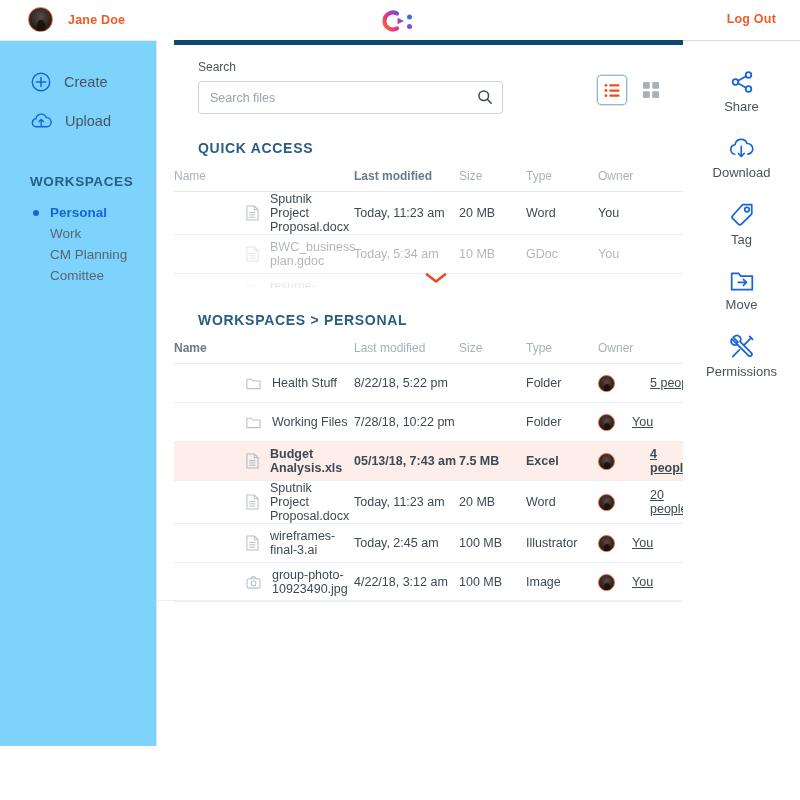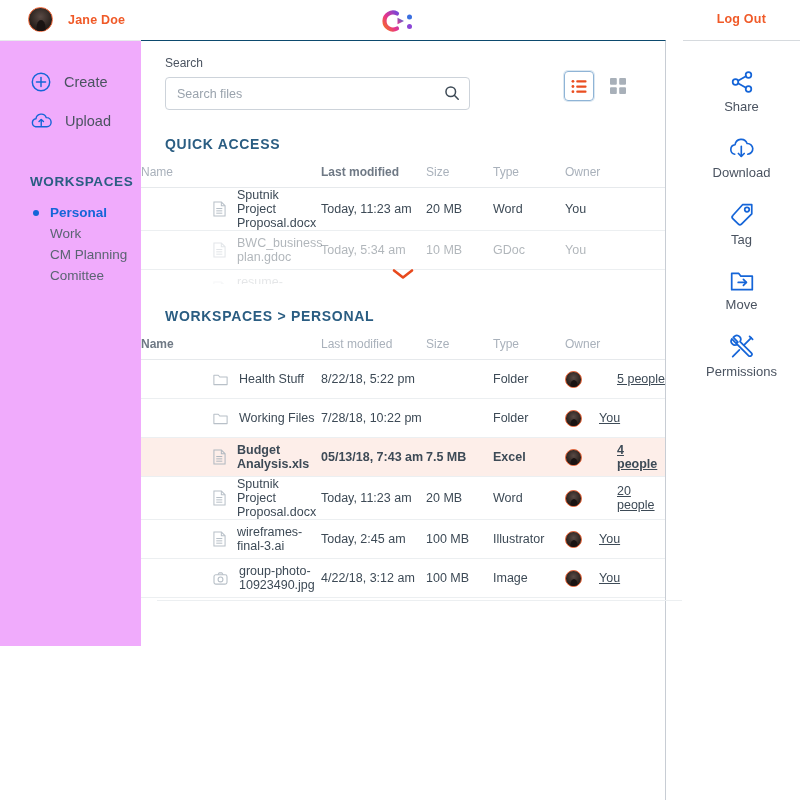--- a/index.html
+++ b/index.html
@@ -35,29 +35,29 @@
   }
   .user-name {
     color: #f05a28; font-size: 12.5px; font-weight: bold;
     letter-spacing: .2px;
   }
   .logo {
     position: absolute; left: 50%; top: 8px; transform: translateX(-50%);
     width: 40px; height: 26px;
   }
   .logout {
-    position: absolute; right: 34px; top: 12px;
+    position: absolute; right: 24px; top: 12px;
     color: #f05a28; font-size: 12.5px; font-weight: bold;
     letter-spacing: .2px; cursor: pointer; padding-left: 36px;
   }
 
   
   .sidebar {
-    position: absolute; left: 0; top: 40px; width: 157px; height: 606px;
-    background: #f0abfc; border-right: 1px solid #dfe3e8; border-top: 1px solid #e8eaed;
+    position: absolute; left: 0; top: 40px; width: 157px; height: 706px;
+    background: #7dd3fc; border-right: 1px solid #dfe3e8; border-top: 1px solid #e8eaed;
   }
   .side-action {
     display: flex; align-items: center; gap: 12px;
     margin-left: 30px; cursor: pointer;
   }
   .side-action .label { font-size: 14.5px; color: #4a5360; }
   #act-create { margin-top: 30px; }
   #act-upload { margin-top: 17px; }
 
   .ws-title {
@@ -73,24 +73,24 @@
   }
   .ws-item.active { color: #1565d8; font-weight: bold; }
   .ws-item.active::before {
     content: ""; position: absolute; left: -17px; top: 50%;
     transform: translateY(-50%);
     width: 6px; height: 6px; border-radius: 50%; background: #1565d8;
   }
 
   
   .main {
-    position: absolute; left: 141px; top: 40px;
+    position: absolute; left: 174px; top: 40px;
     width: 525px; height: 760px;
     background: #ffffff;
-    border-top: 1px solid #0c4a6e;
+    border-top: 5px solid #0c4a6e;
     border-right: 1px solid #c8cdd4;
     overflow: hidden;
   }
   .search-label {
     margin: 15px 0 0 24px; font-size: 12px; color: #4a5360;
   }
   .search-wrap {
     position: relative; margin: 7px 0 0 24px; width: 305px; height: 33px;
   }
   .search-input {

